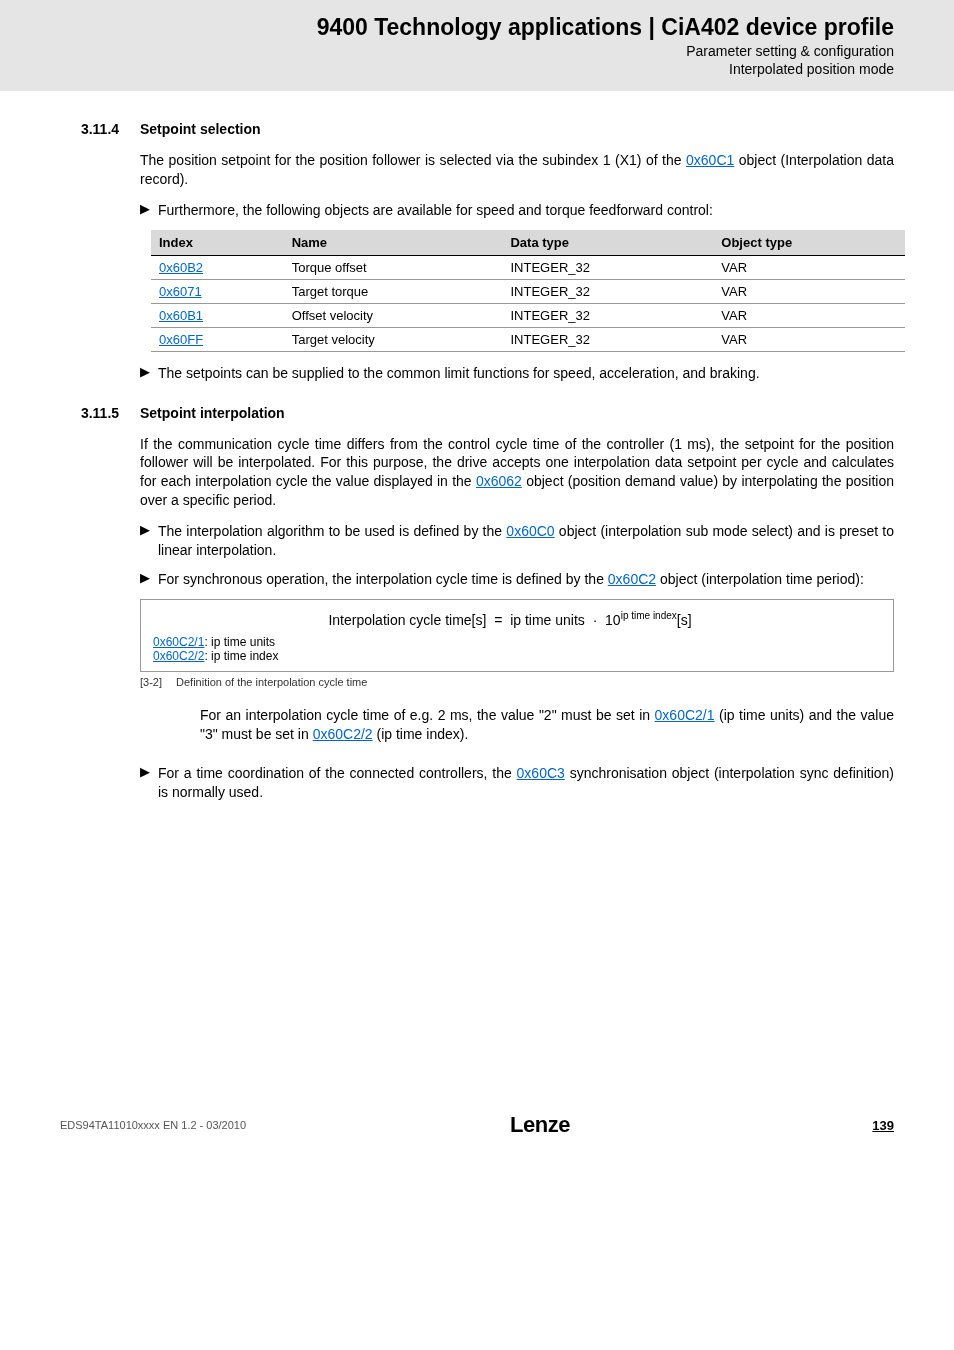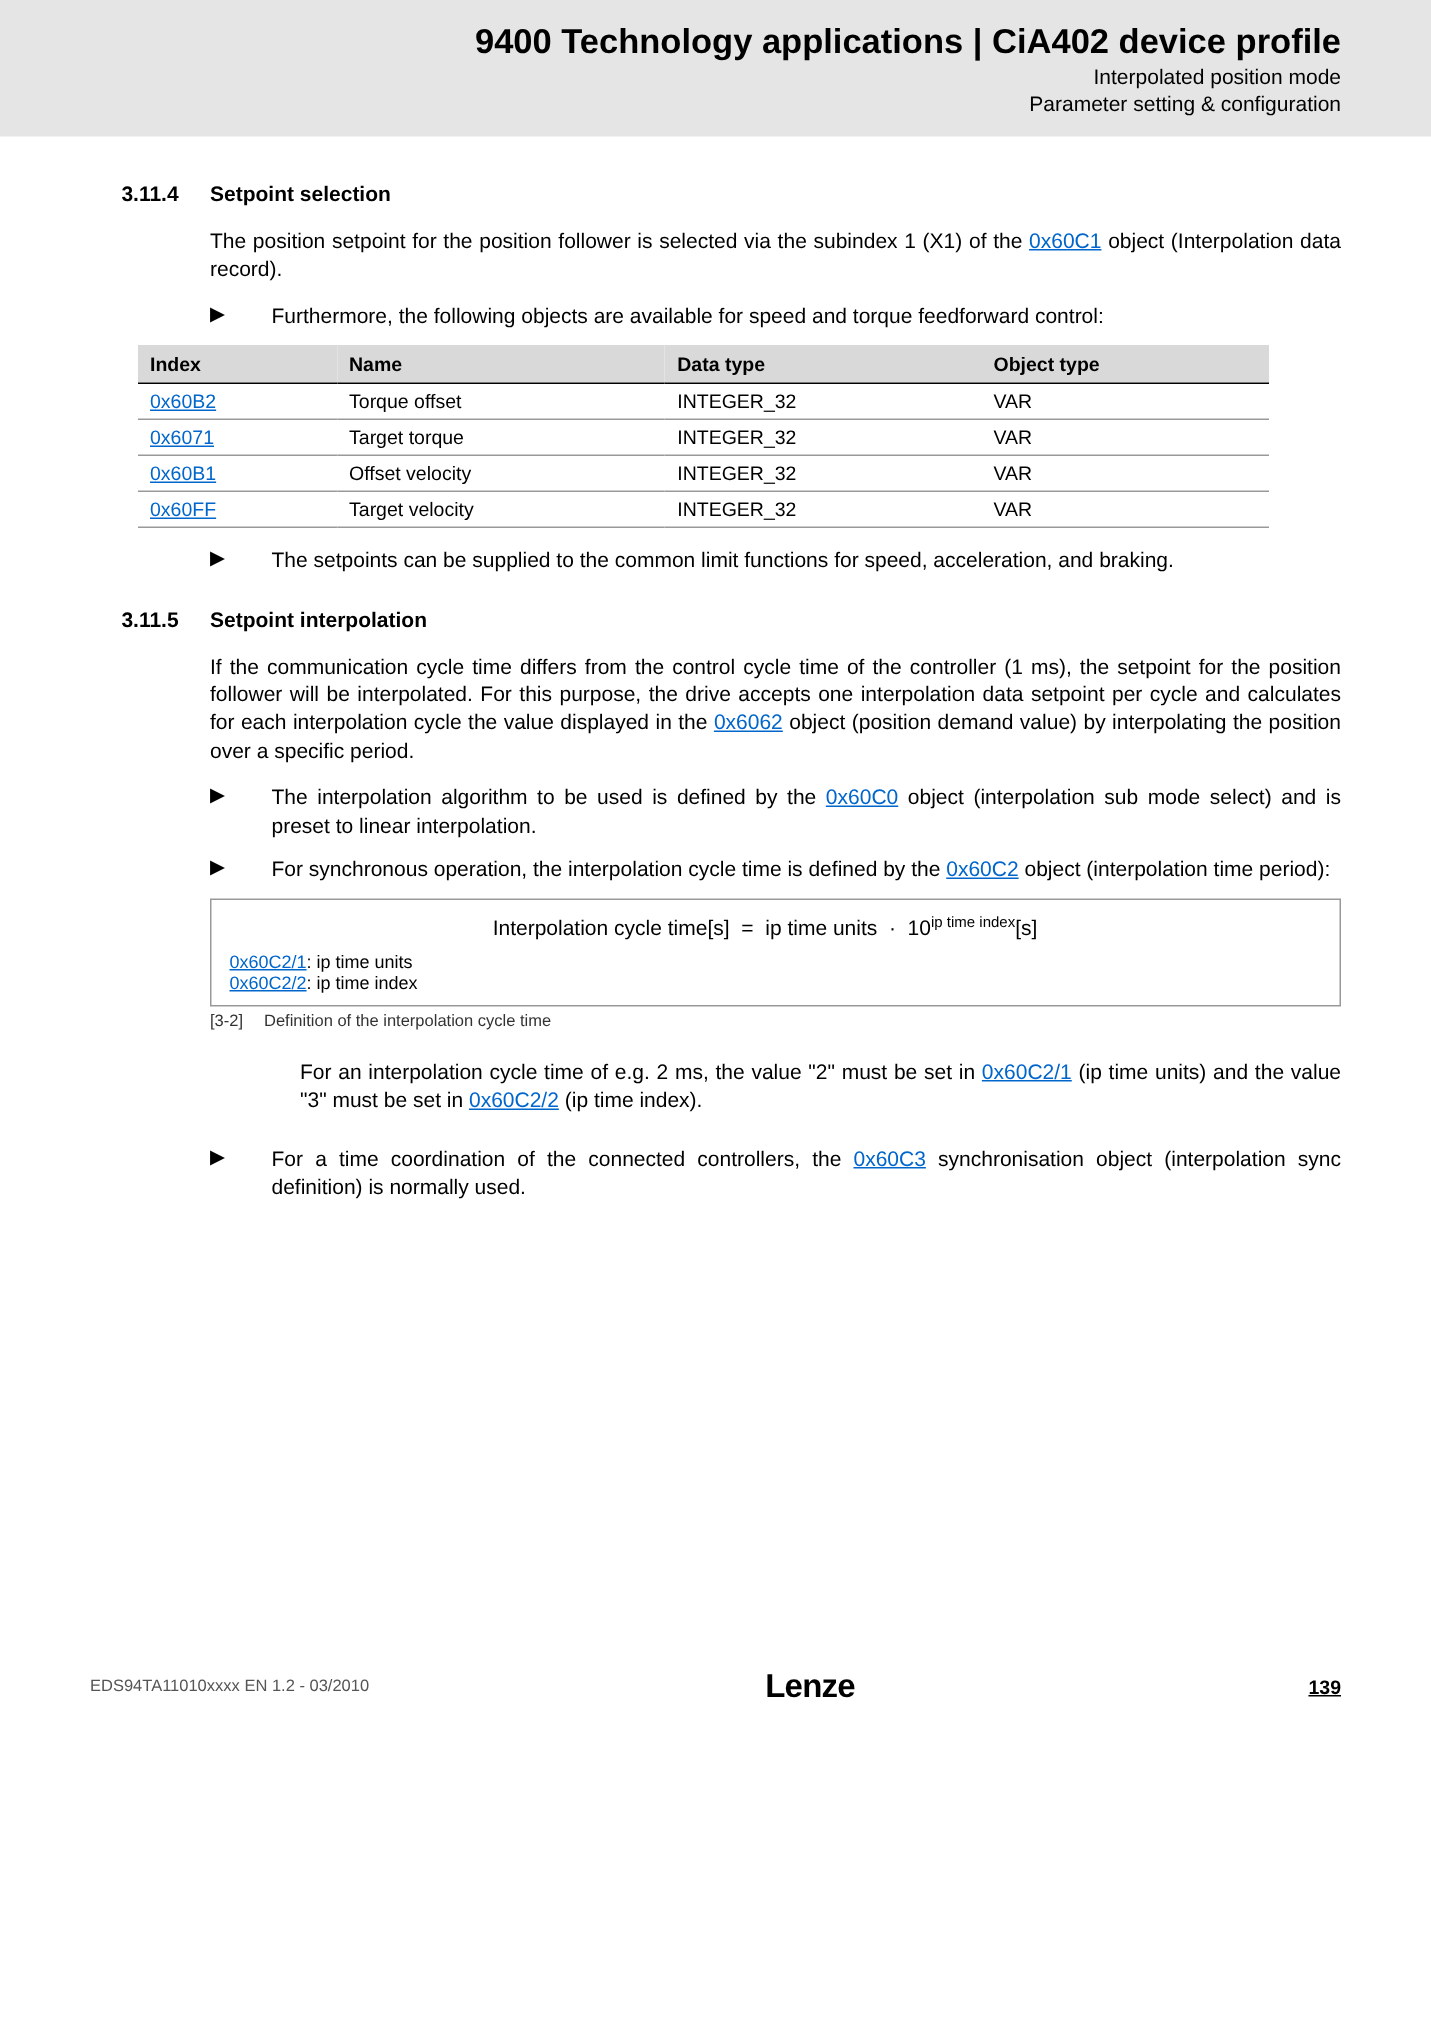--- a/index.html
+++ b/index.html
@@ -58,24 +58,23 @@
   }
   .bullet-marker {
     width: 18px;
     flex-shrink: 0;
     font-size: 13px;
   }
   .bullet-text {
     flex: 1;
     text-align: justify;
     line-height: 1.35;
-    margin-left: 23px;
   }
   table.obj {
-    margin-left: 32px;
+    margin-left: 91px;
     border-collapse: collapse;
     width: calc(100% - 80px);
     font-size: 13px;
     margin-bottom: 12px;
   }
   table.obj th {
     background: #d9d9d9;
     font-weight: bold;
     text-align: left;
     padding: 5px 8px;
@@ -141,22 +140,22 @@
     font-size: 22px;
     letter-spacing: -0.5px;
   }
   .footer-right { font-size: 13px; font-weight: bold; text-align: right; width: 60px; text-decoration: underline; }
 </style>
 </head>
 <body>
 
 <div class="header-band">
   <div class="header-title">9400 Technology applications | CiA402 device profile</div>
+  <div class="header-sub">Parameter setting &amp; configuration</div>
   <div class="header-sub">Interpolated position mode</div>
-  <div class="header-sub">Parameter setting &amp; configuration</div>
 </div>
 
 <div class="content">
 
   <div class="sec-row">
     <div class="sec-num">3.11.4</div>
     <div class="sec-title">Setpoint selection</div>
   </div>
 
   <p class="body-text">

